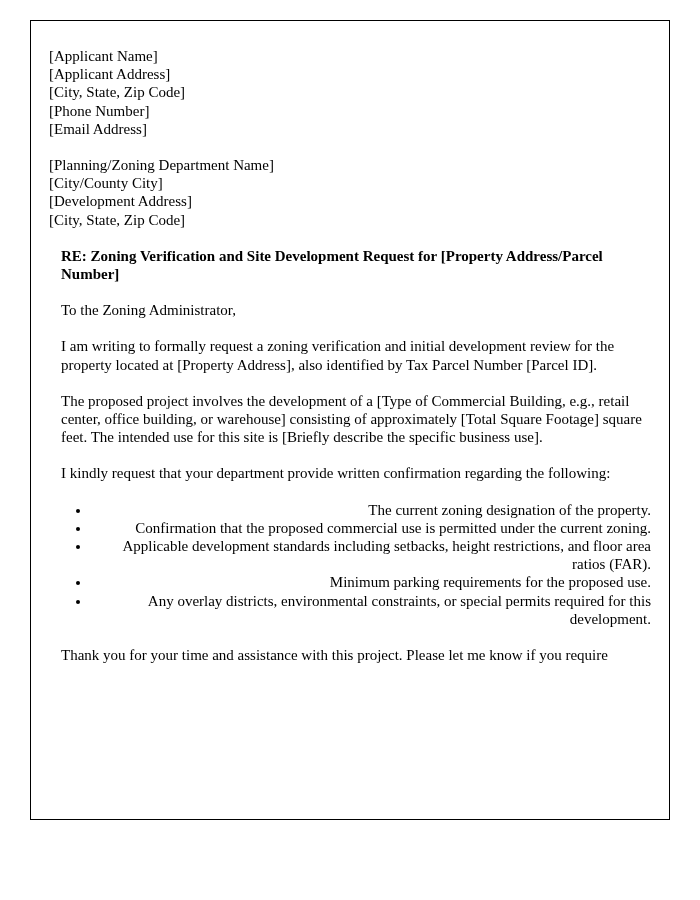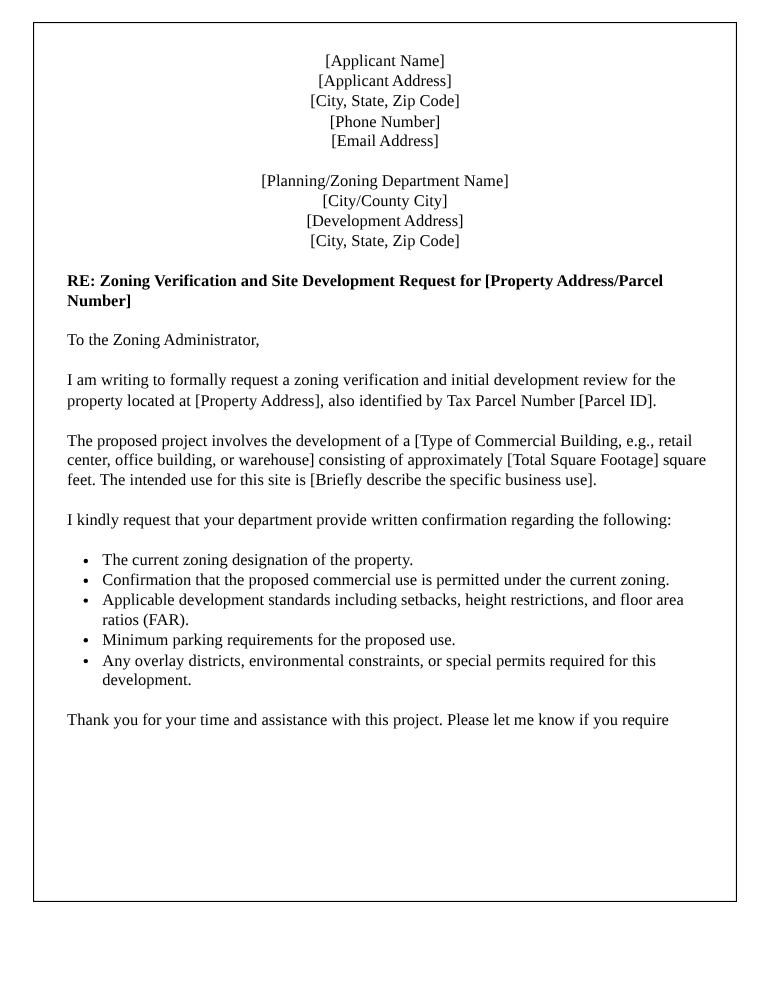--- a/index.html
+++ b/index.html
@@ -21,35 +21,35 @@
     padding: 26px 18px 10px 18px;
     background: #ffffff;
     overflow: hidden;
     font-family: "Liberation Serif", "DejaVu Serif", serif;
     font-size: 15px;
     line-height: 18.2px;
     color: #000000;
   }
   .block {
     margin: 0 0 18px 0;
-    text-align: center;
   }
   .line {
     margin: 0;
   }
   .para {
     margin: 0 0 18px 12px;
   }
   .subject {
     font-weight: bold;
   }
   ul.bullets {
     margin: 0 0 18px 0;
     padding: 0 0 0 42px;
     list-style-type: disc;
+    text-align: right;
   }
   ul.bullets li {
     margin: 0;
     padding: 0 0 0 2px;
   }
 </style>
 </head>
 <body>
 
 <div class="page">

